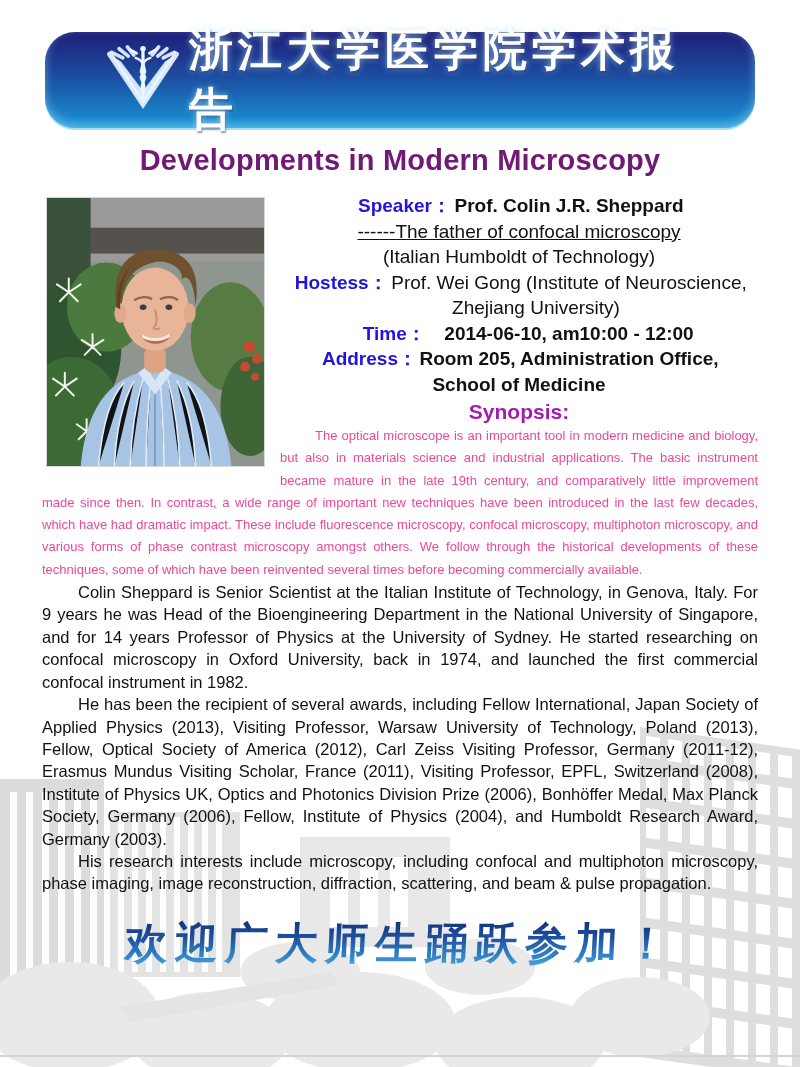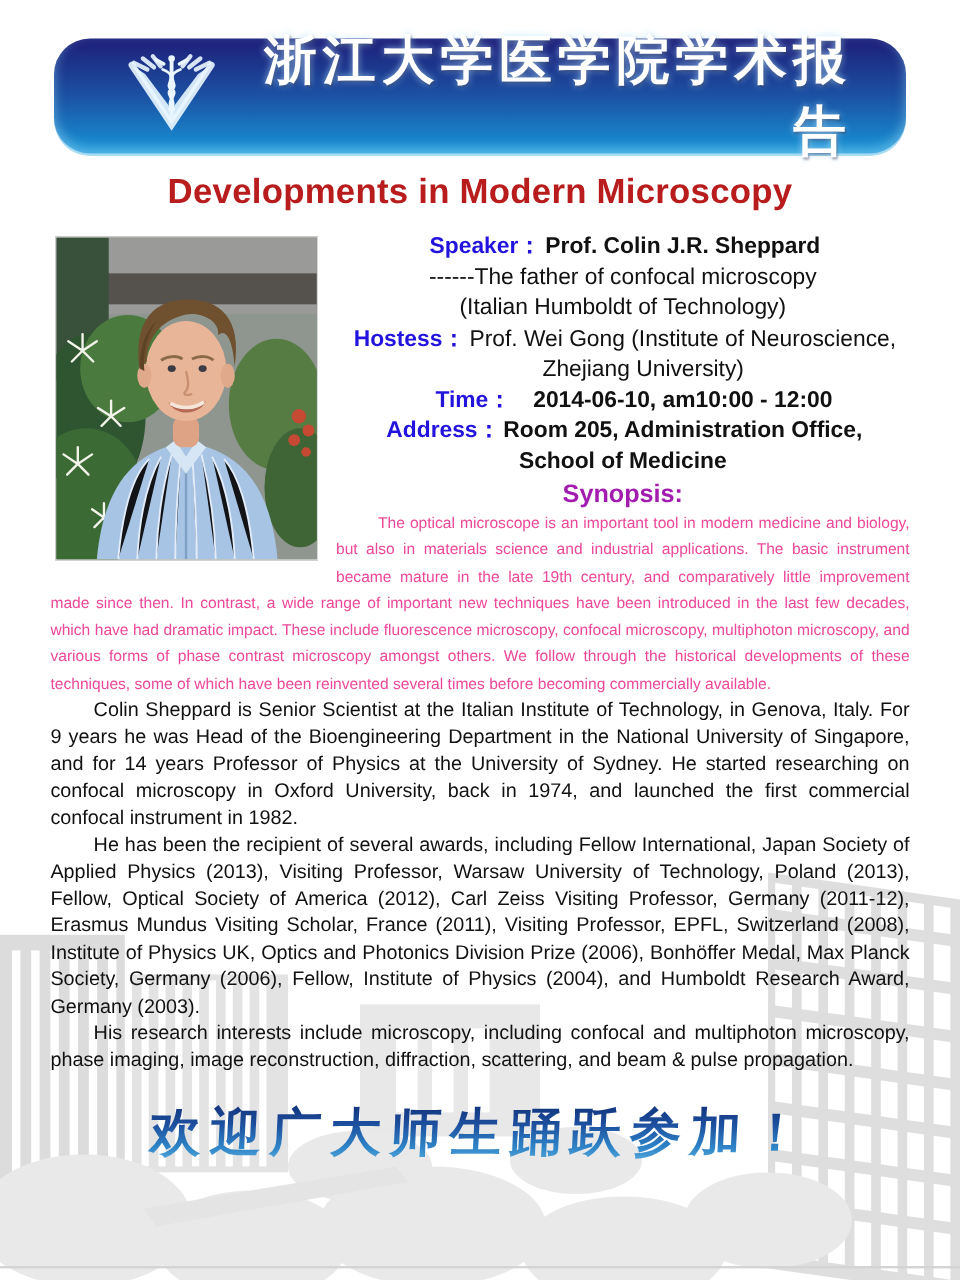--- a/index.html
+++ b/index.html
@@ -9,40 +9,40 @@
 
   
   .watermark { position:absolute; left:0; bottom:0; width:800px; height:350px; z-index:0; opacity:.55; }
 
   
   .banner { position:relative; margin:32px 45px 0 45px; height:96px; border-radius:30px;
             background:linear-gradient(180deg,#1e1e78 0%,#1c4fa2 48%,#1695d6 100%);
             box-shadow:0 2px 0 #a8dcf2, inset 0 -4px 10px rgba(150,215,245,.55);
             display:flex; align-items:center; z-index:2; }
   .banner-logo { width:92px; height:74px; margin-left:52px; flex:0 0 auto; }
-  .banner-title { flex:1; text-align:right; color:#ffffff; font-weight:bold; font-size:44px;
-                  letter-spacing:5px; padding-right:45px;
+  .banner-title { flex:1; text-align:left; color:#ffffff; font-weight:bold; font-size:44px;
+                  letter-spacing:5px; padding-right:34px;
                   text-shadow:0 0 6px rgba(180,225,255,.75), 1px 2px 2px rgba(0,0,40,.45); }
 
   
   .title { margin-top:16px; text-align:center; font-size:29px; font-weight:bold;
-           color:#b91c1c; letter-spacing:.2px; position:relative; z-index:2; }
+           color:#701a75; letter-spacing:.2px; position:relative; z-index:2; }
 
   
   .content { position:relative; z-index:1; margin-top:16px; padding:0 42px; }
   .photo { float:left; width:219px; height:270px; margin:4px 15px 4px 4px;
            border:1px solid #d8d8d8; background:#7d8c7d; }
   .photo svg { display:block; width:100%; height:100%; }
 
   .info { font-size:19px; color:#111111;text-align:center; }
   .row { line-height:25.5px; white-space:nowrap; }
   .lbl { display:inline-block; width:100px; color:#2214dd; font-weight:bold; }
   .b { font-weight:bold; }
   .cont { line-height:25.5px; white-space:nowrap; }
-  .pl95  { padding-left:95px; }
+  .pl95  { padding-left:95px;text-decoration:underline; }
   .pl114 { padding-left:114px; }
   .pl180 { padding-left:180px; }
   .pl272 { padding-left:272px; }
 
   .sec-head { color:#a21caf; font-weight:bold; font-size:21px; line-height:26px; margin-top:2px; }
 
   .para { font-size:13px; line-height:22.3px; text-align:justify; color:#ec4899; text-indent:35px; }
   .bio-head { color:#2214dd; font-weight:bold; font-size:21px; line-height:28px; margin-top:16px;
               clear:both; }
   .bio-para { font-size:16.5px; line-height:22.4px; text-align:justify; color:#111111; text-indent:36px; }

